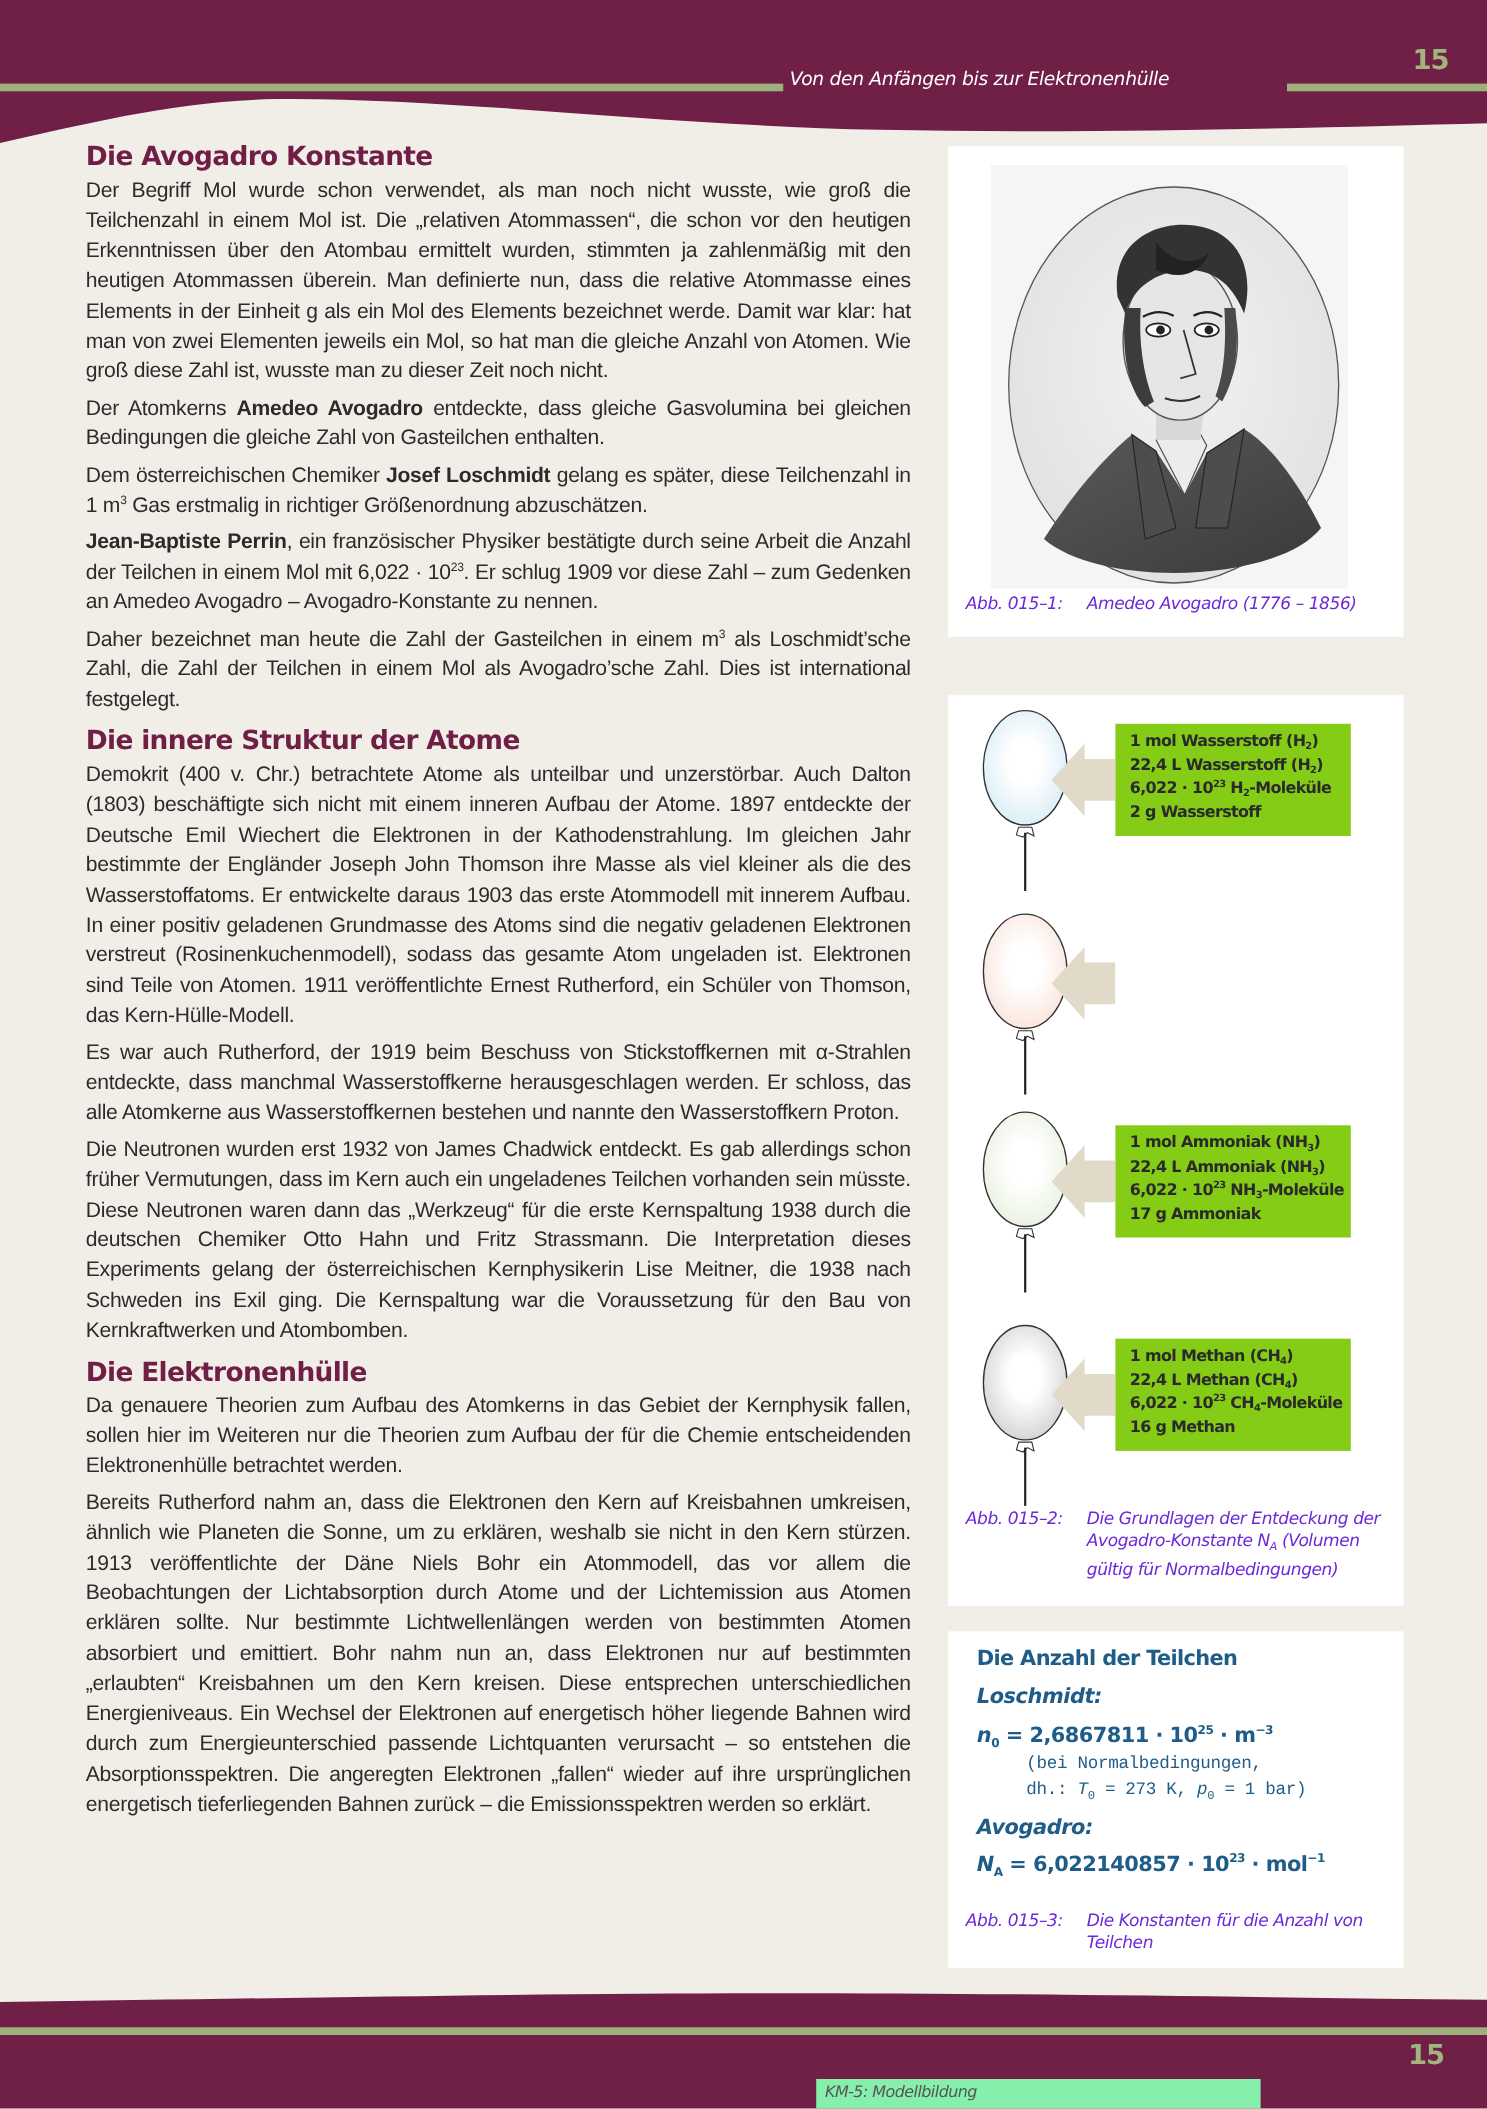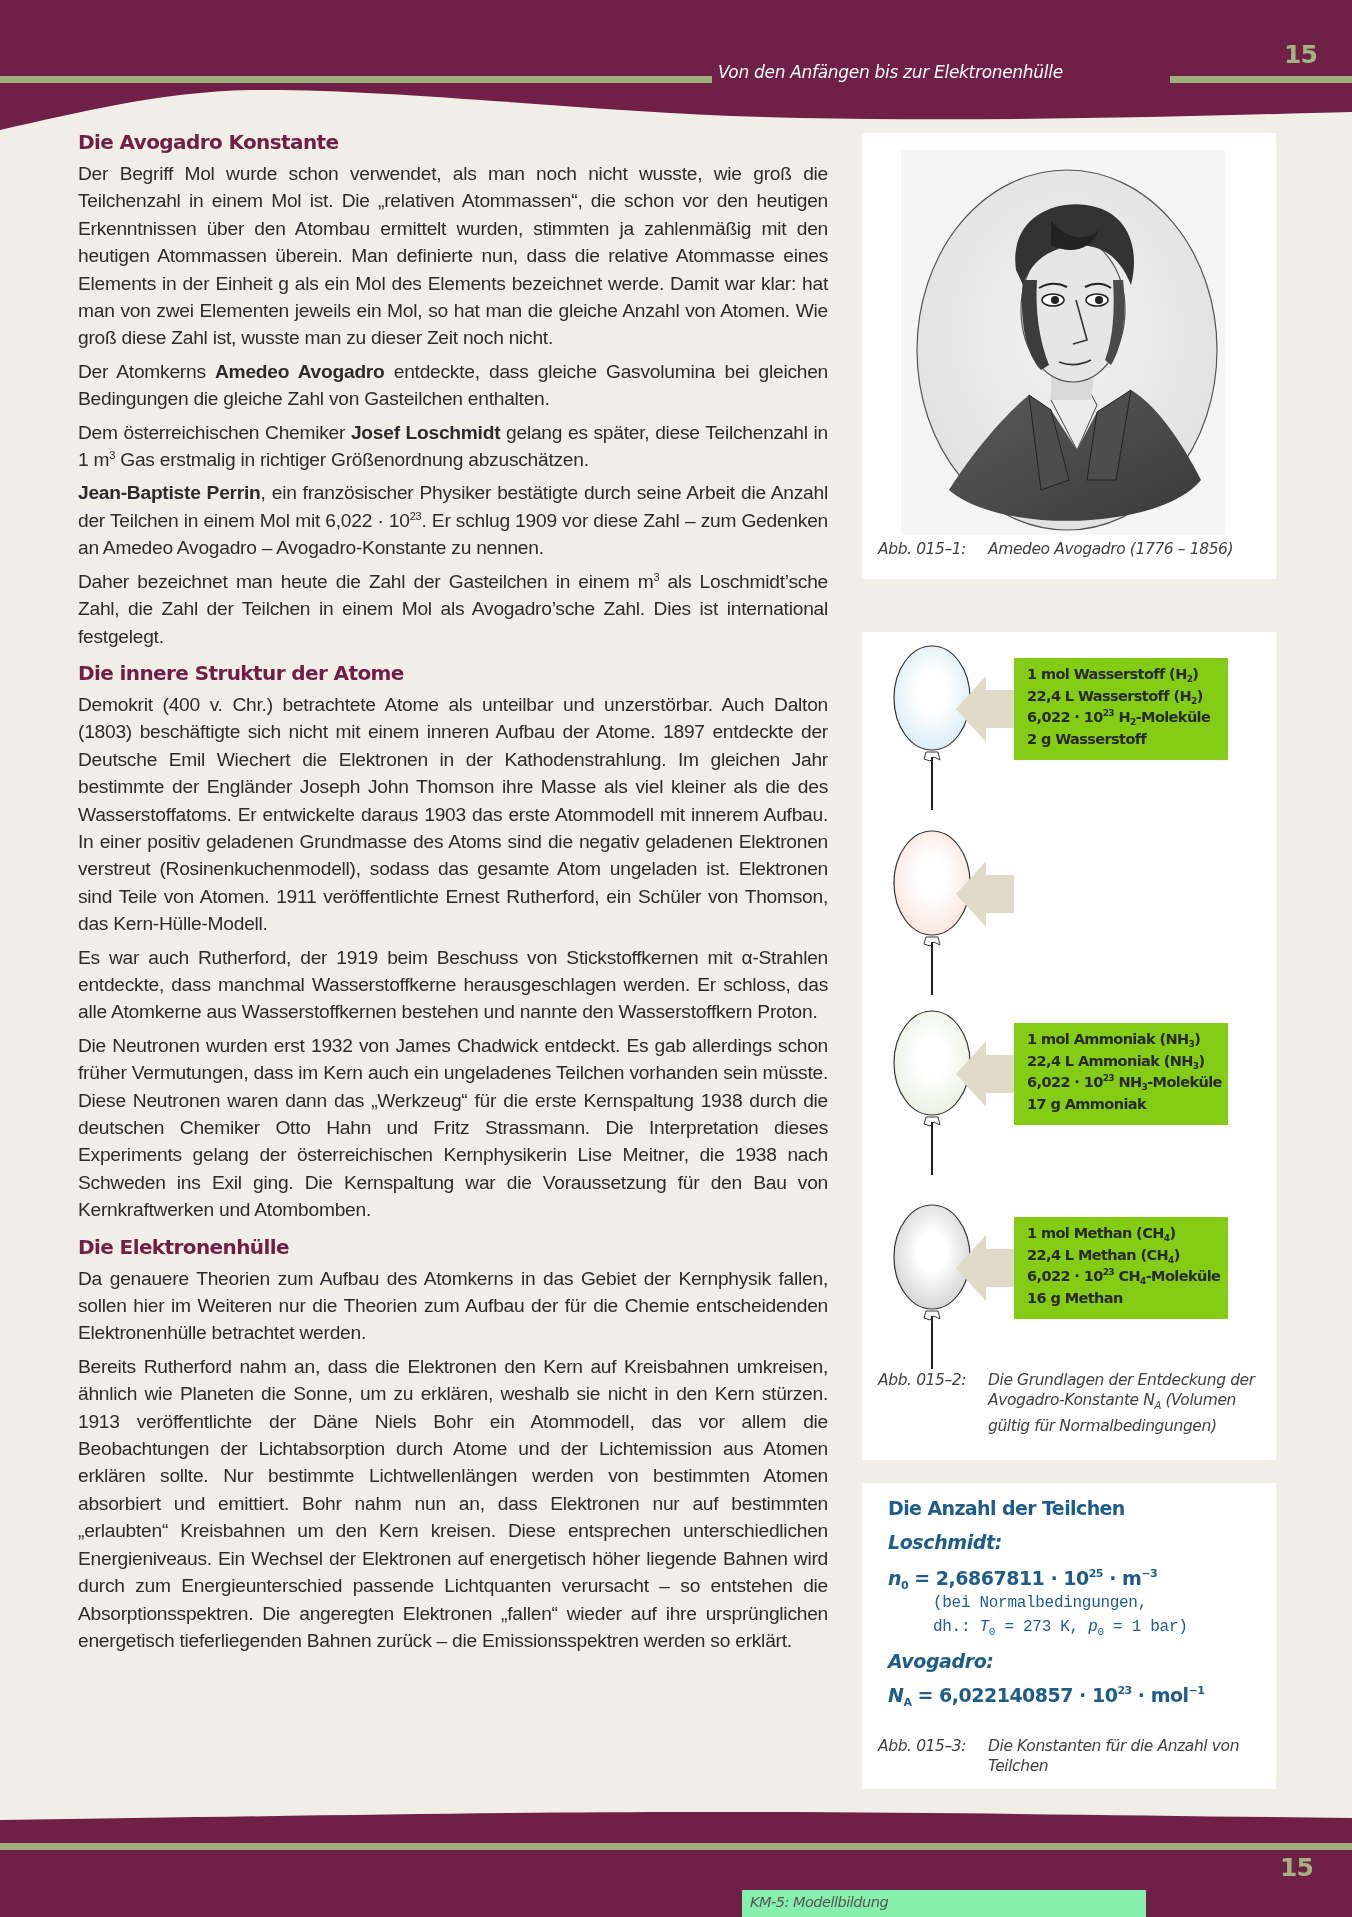--- a/index.html
+++ b/index.html
@@ -30,21 +30,21 @@
   .page-num.bottom { top: 1853px; left: 1280px; }
 
   
   .main-col {
     position: absolute; left: 78px; top: 127px; width: 750px;
     font-family: "Liberation Sans", sans-serif;
     font-size: 19.2px; line-height: 27.4px; color: #2b2b2b;
   }
   .main-col h2 {
     font-family: "DejaVu Sans", sans-serif;
-    font-weight: bold; font-size: 20px; color: #701e46;
+    font-weight: bold; font-size: 24px; color: #701e46;
     letter-spacing: -0.6px; line-height: 30px; margin-bottom: 3px;
   }
   .main-col p {
     text-align: justify; margin-bottom: 6px; hyphens: manual;
     letter-spacing: -0.25px;
   }
   .main-col p b { font-weight: bold; }
   .main-col sup { font-size: 11px; line-height: 0; vertical-align: 7px; }
   .section-gap { height: 2px; }
 
@@ -52,21 +52,21 @@
   .panel {
     position: absolute; background: #ffffff;
   }
   .panel-portrait { left: 862px; top: 133px; width: 414px; height: 446px; }
   .portrait-frame {
     position: absolute; left: 39px; top: 17px; width: 324px; height: 385px;
     background: #f3f3f3; overflow: hidden;
   }
   .caption {
     position: absolute; font-family: "DejaVu Sans", sans-serif;
-    font-style: italic; font-size: 15.5px; color: #404040;
+    font-style: italic; font-size: 15.5px; color: #6d28d9;
     letter-spacing: -0.4px; line-height: 20px;
   }
   .caption .cap-label { position: absolute; left: 0; top: 0; white-space: nowrap; }
   .caption .cap-text { position: absolute; left: 110px; top: 0; width: 290px; }
 
   .panel-balloons { left: 862px; top: 632px; width: 414px; height: 828px; }
   .balloon-item { position: absolute; left: 0; width: 414px; height: 180px; }
   .balloon-svg { position: absolute; left: 28px; top: 10px; }
   .info-box {
     position: absolute; left: 152px; top: 26px; width: 214px; height: 102px;

